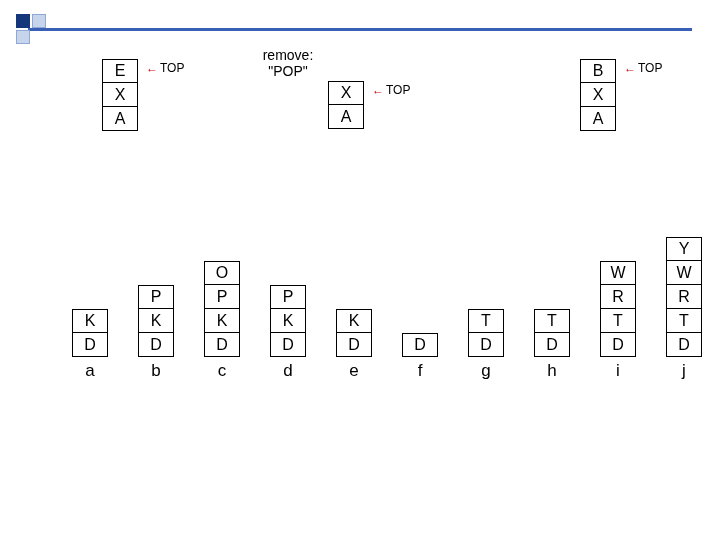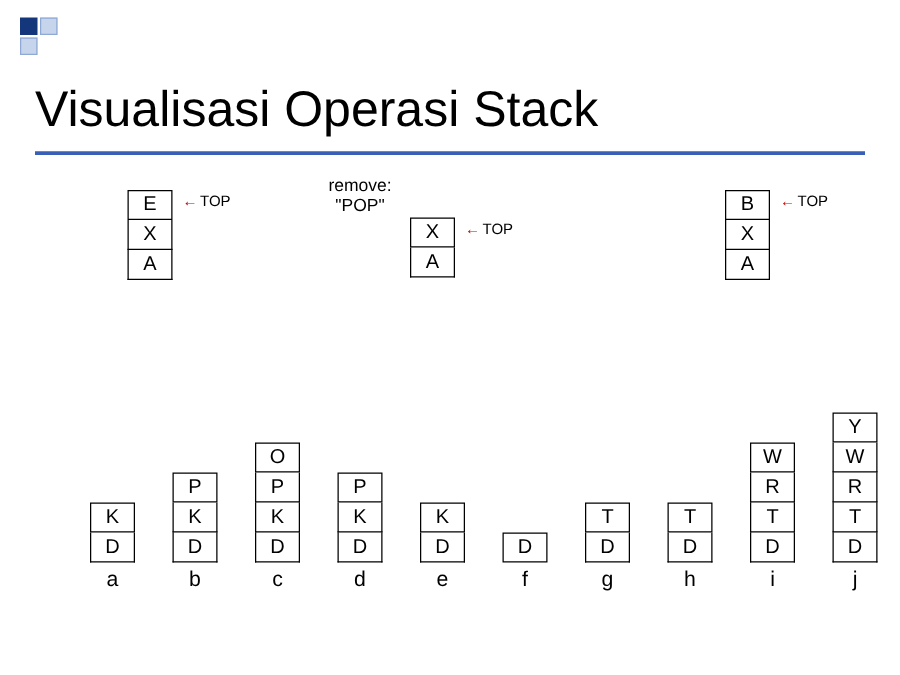--- a/index.html
+++ b/index.html
@@ -39,21 +39,20 @@
 </head>
 <body>
 
 <div class="slide">
   <div class="brand-sq">
     <div class="sq b1"></div>
       <div class="sq b2"></div>
       <div class="sq b3"></div>
   </div>
 
-  <h1>Visualisasi Operasi Stack</h1>
   <div class="rule"></div>
 
   <div class="top-row">
 
     <div class="mini-stack" style="left:74px;top:12px">
       <div class="cell">E</div>
       <div class="cell">X</div>
       <div class="cell">A</div>
     </div>
     <div class="arrow-label" style="left:118px;top:14px">

